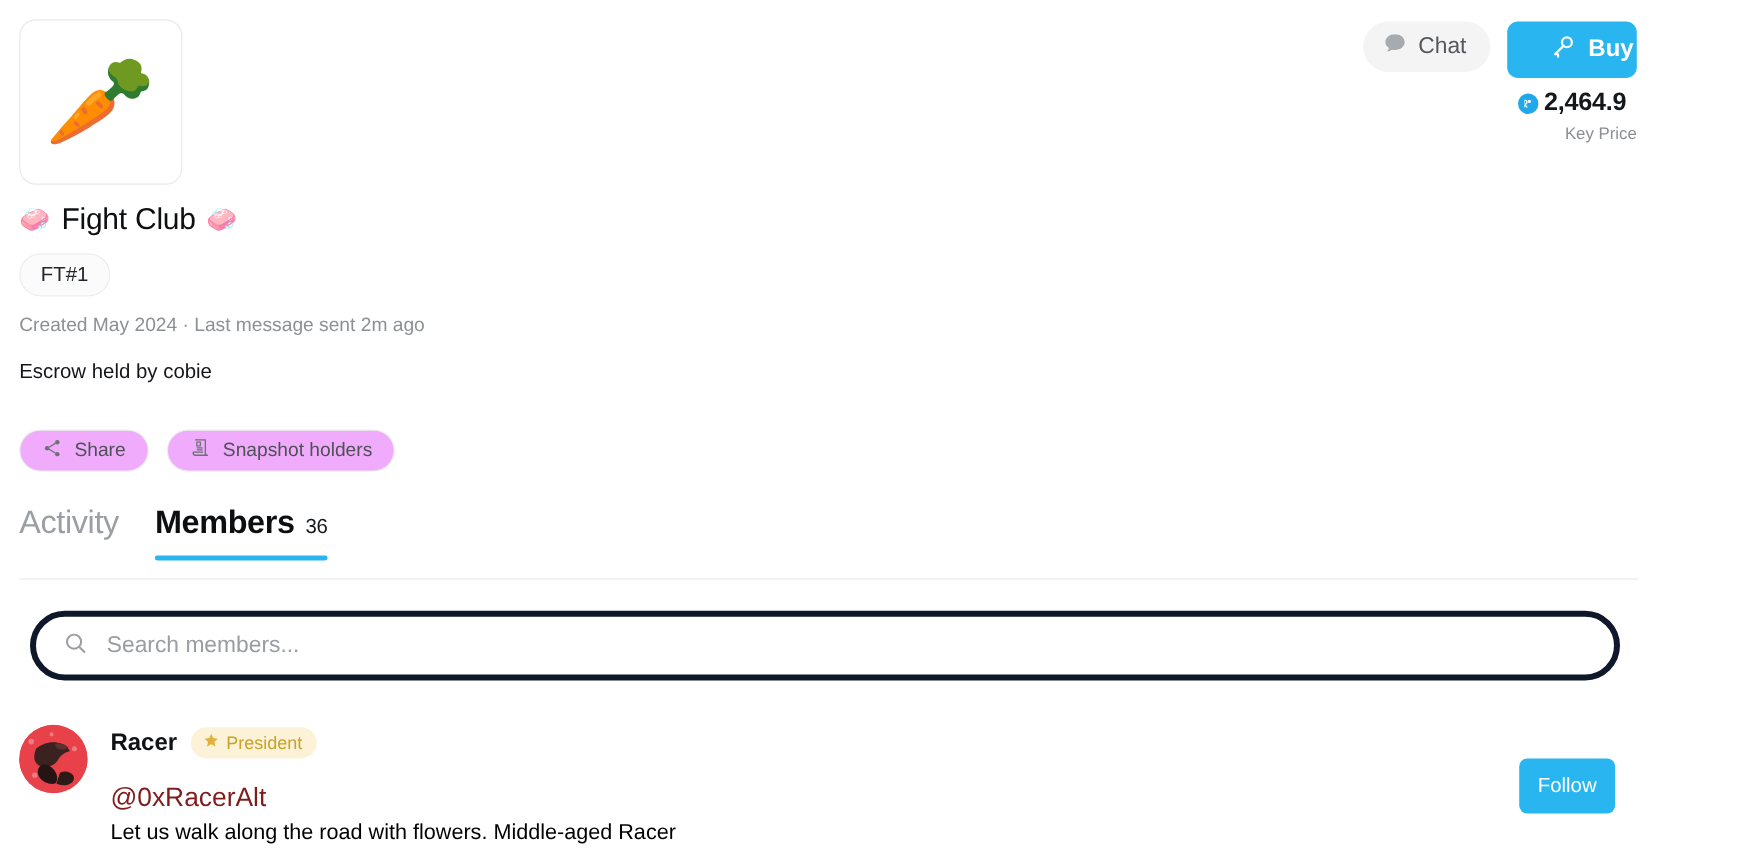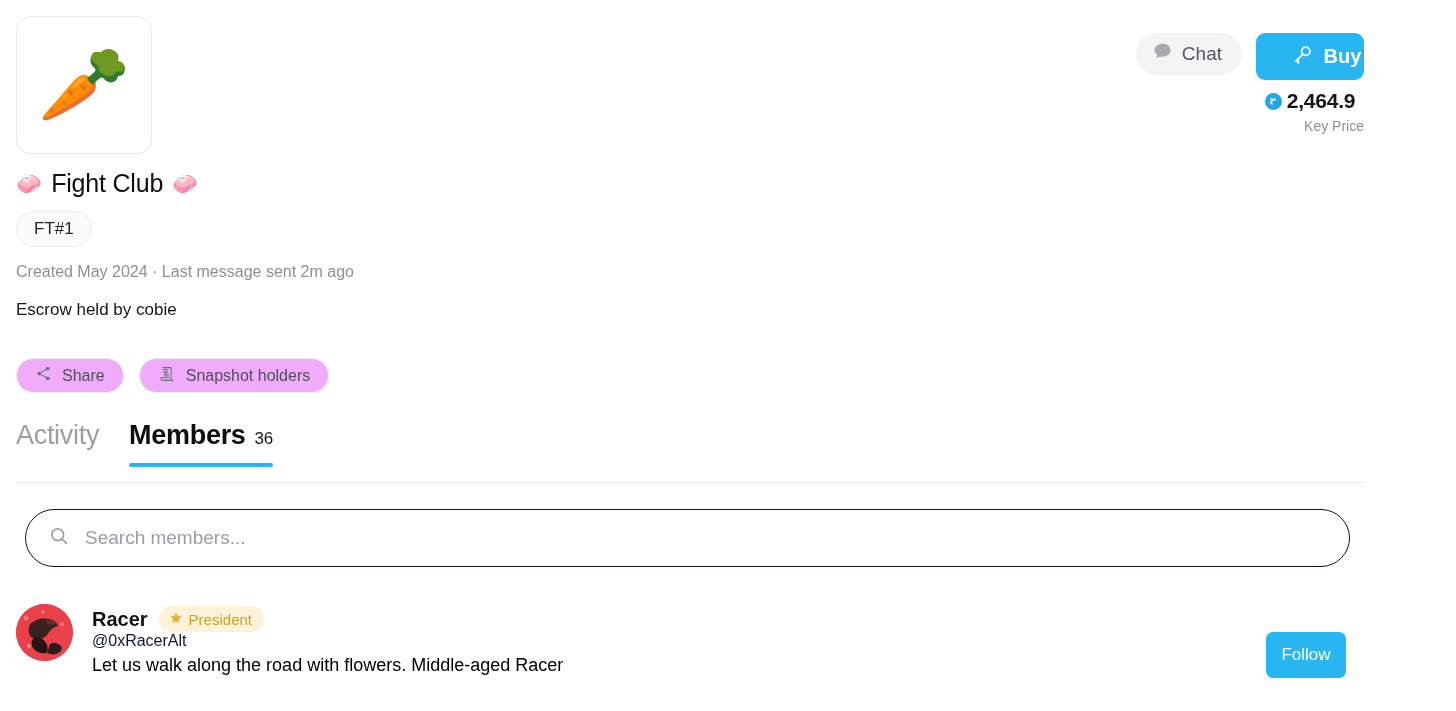--- a/index.html
+++ b/index.html
@@ -15,21 +15,21 @@
     position: relative;
     overflow: hidden;
     font-family: "Liberation Sans", sans-serif;
     color: #111315;
     -webkit-font-smoothing: antialiased;
   }
 
   
   .top-actions {
     position: absolute;
-    top: 33px;
+    top: 18px;
     right: 92px;
     display: flex;
     align-items: flex-start;
     gap: 14px;
   }
   .chat-btn {
     display: inline-flex;
     align-items: center;
     gap: 9px;
     height: 42px;
@@ -218,21 +218,21 @@
     background: #e9eaec;
   }
 
   
   .search-wrap {
     position: absolute;
     left: 25px;
     top: 509px;
     width: 1325px;
     height: 58px;
-    border: 1px solid #0f172a;
+    border: 5px solid #0f172a;
     border-radius: 29px;
     background: #ffffff;
     display: flex;
     align-items: center;
     padding: 0 22px;
     gap: 13px;
   }
   .search-input {
     flex: 1;
     border: none;
@@ -280,23 +280,23 @@
     align-items: center;
     gap: 6px;
     height: 26px;
     padding: 0 12px 0 10px;
     border-radius: 13px;
     background: #fbf2d8;
     font-size: 15px;
     color: #c9a227;
   }
   .handle {
-    margin-top: 0;
-    font-size: 16px;
-    color: #0f172a;
+    margin-top: 20px;
+    font-size: 22px;
+    color: #7f1d1d;
   }
   .bio {
     margin-top: 5px;
     font-size: 18px;
     color: #000000;
   }
   .follow-btn {
     flex: none;
     margin-top: 28px;
     width: 80px;

